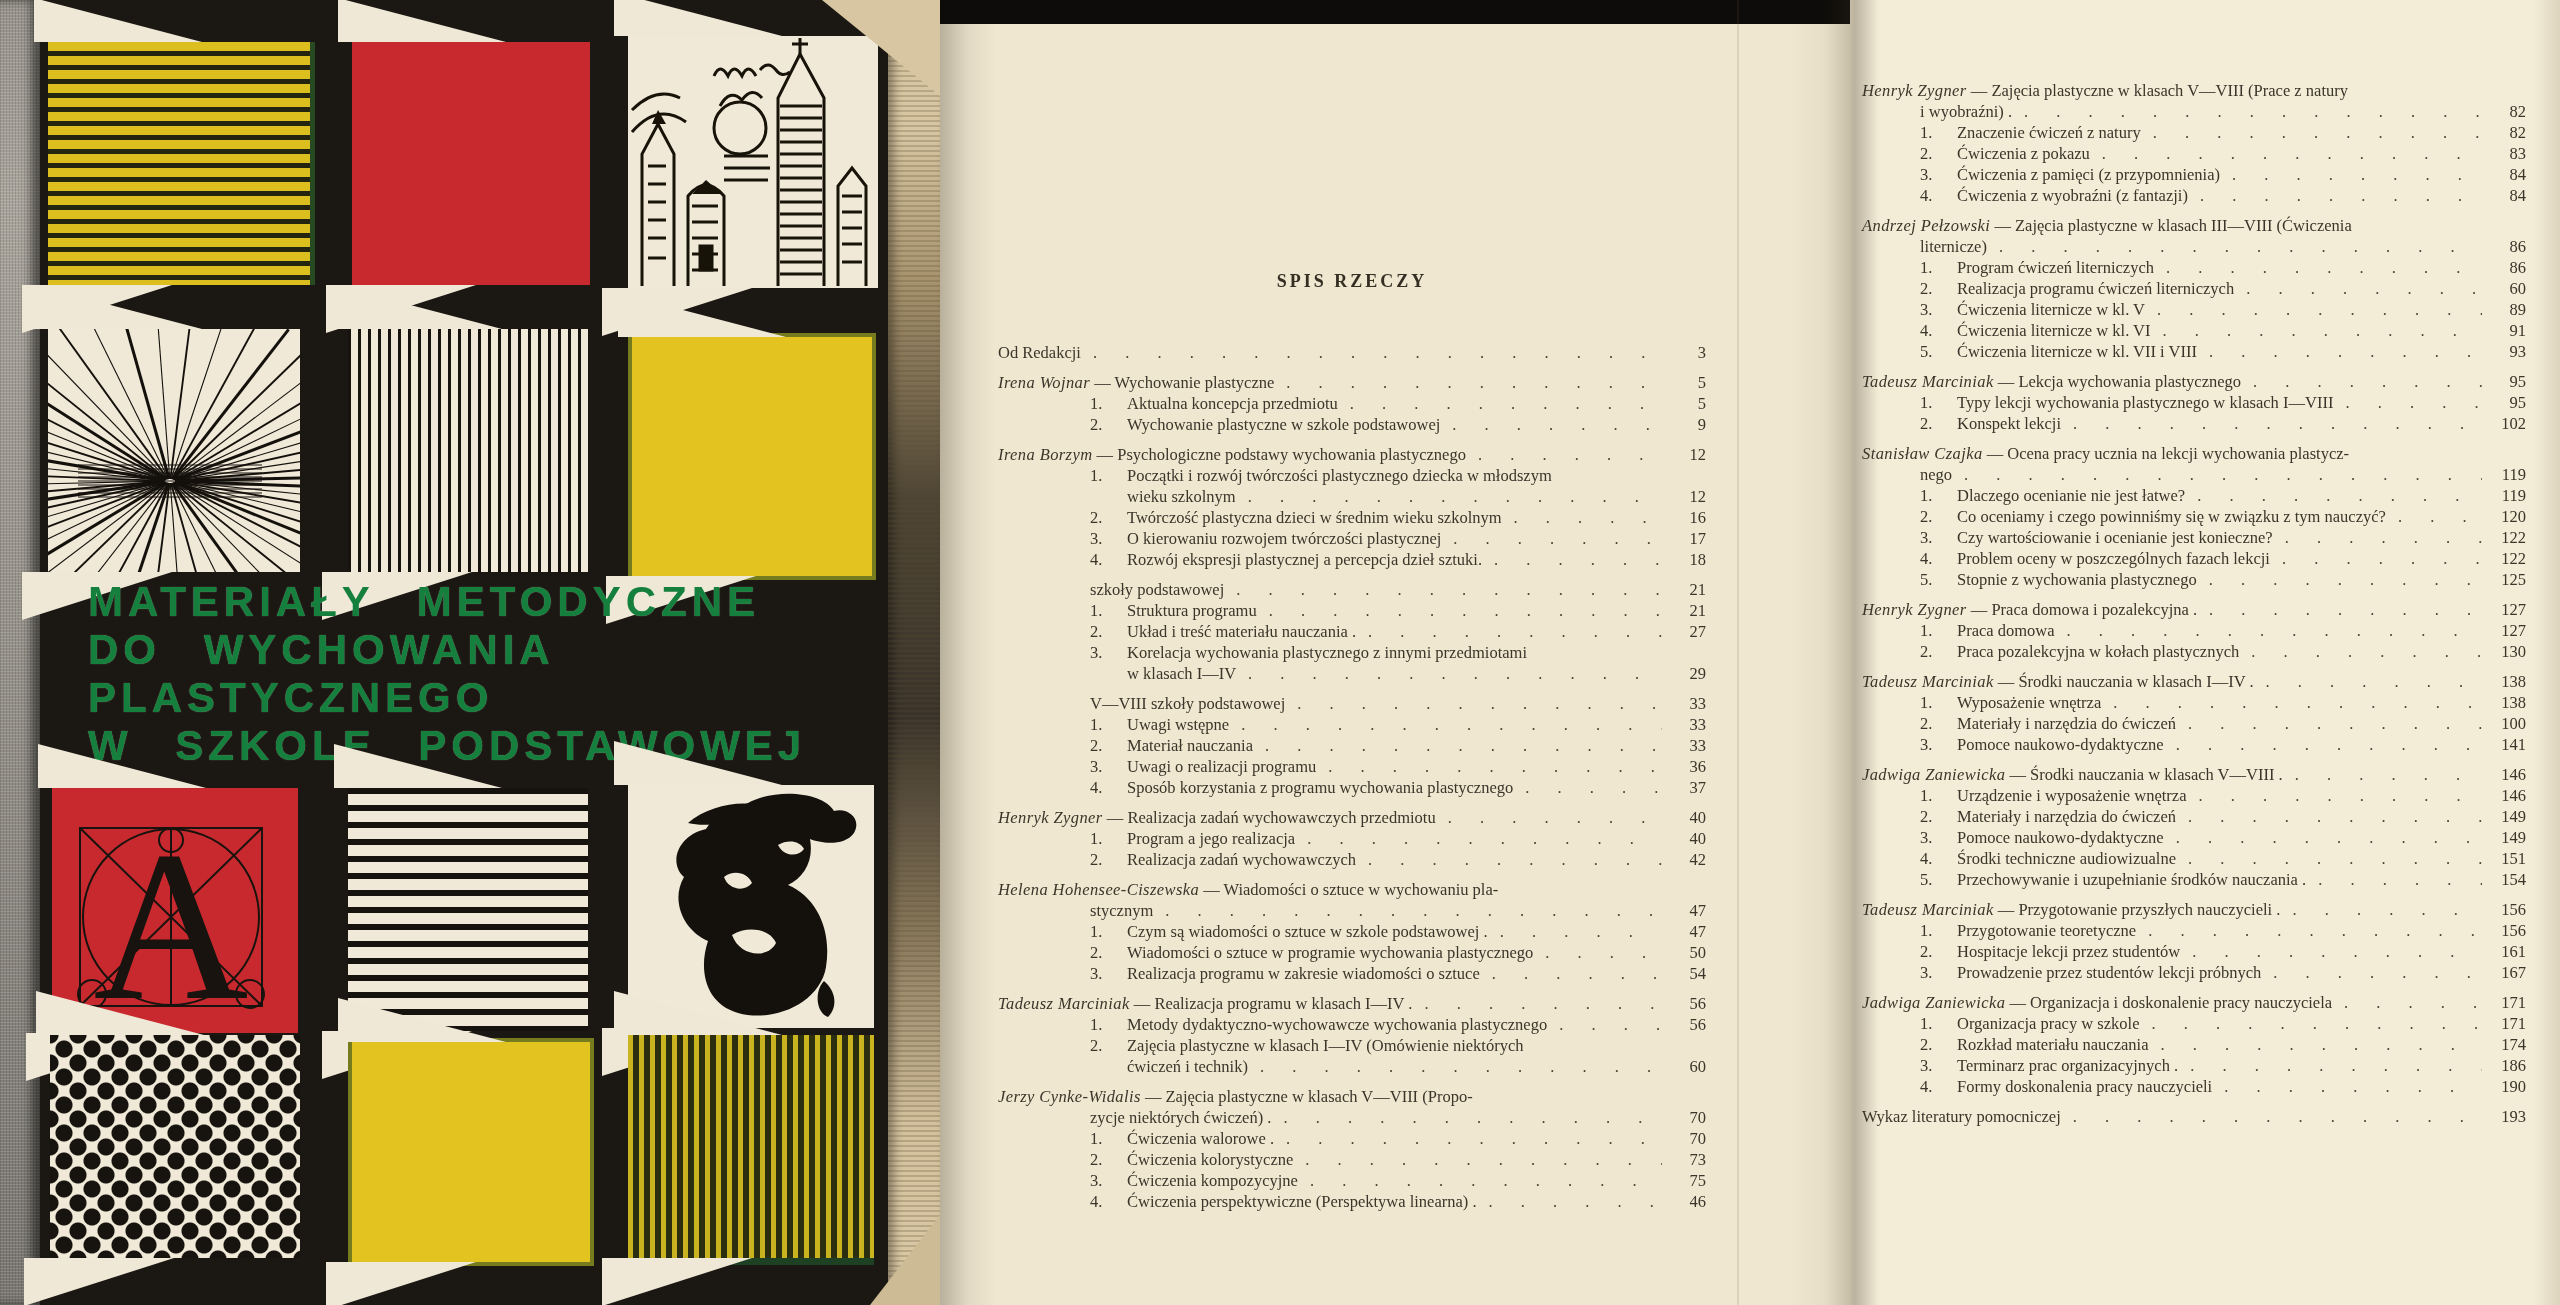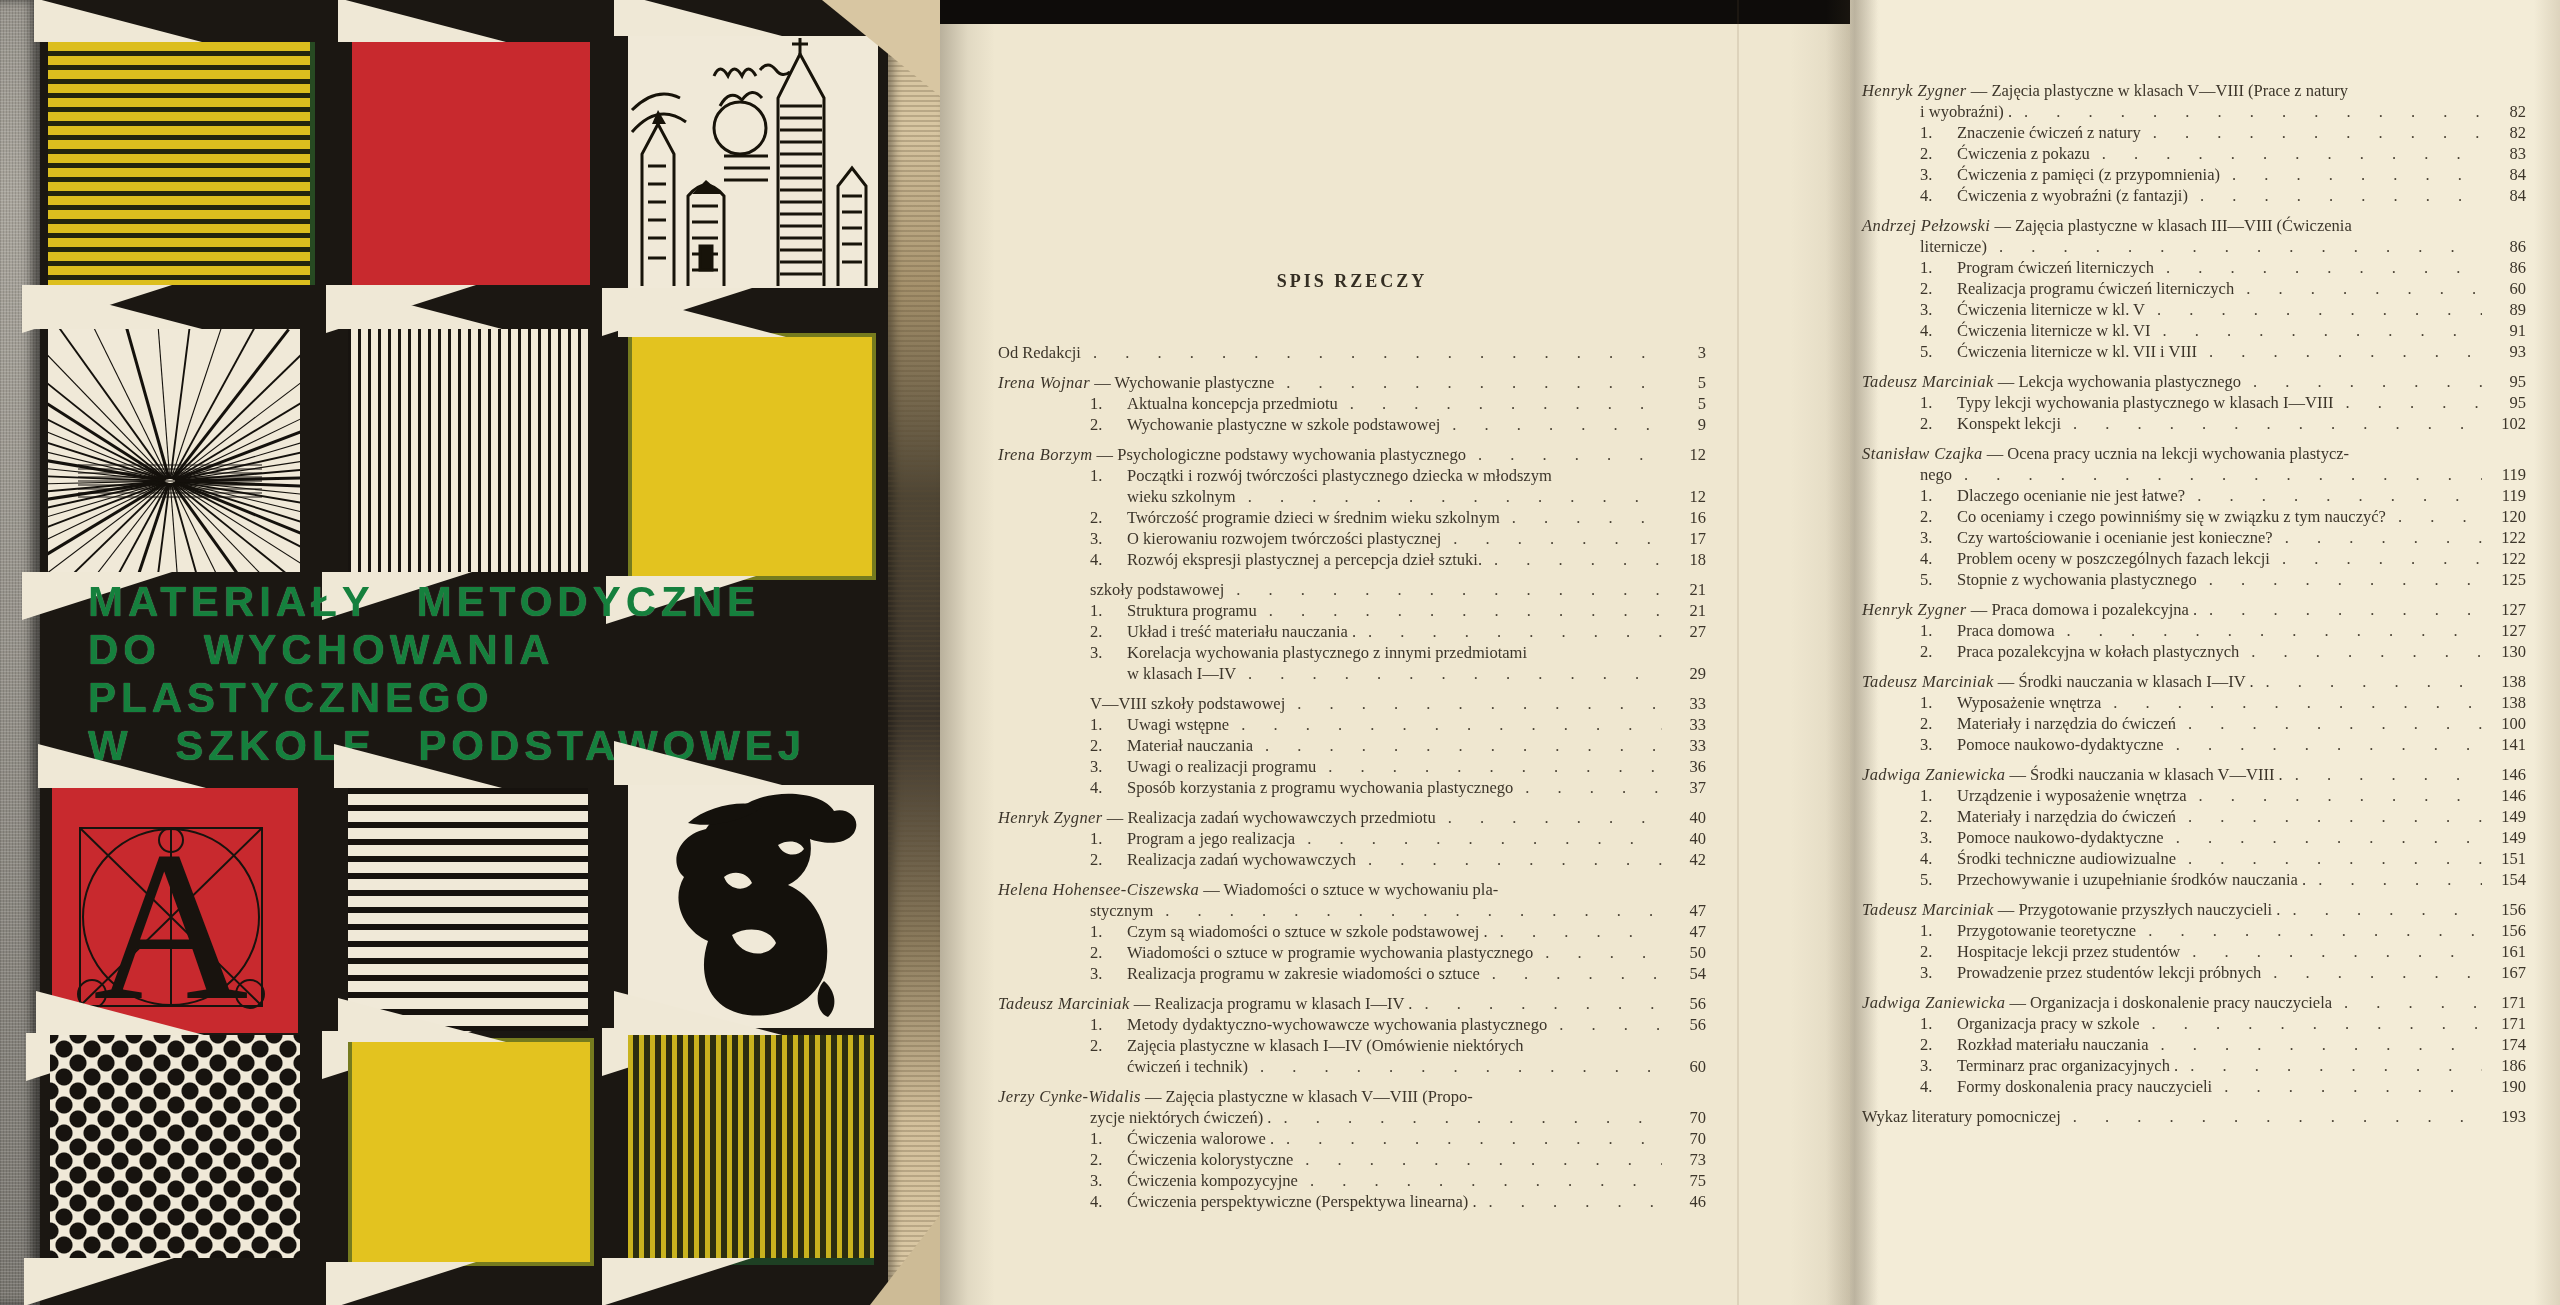--- a/index.html
+++ b/index.html
@@ -278,21 +278,21 @@
             </div>
             <div class="trow ind2">
               <span class="txt">wieku szkolnym</span>
               <span class="dots">. . . . . . . . . . . . . . . . . . . . . . . . . . . . . . . . . . . . . . . . . . . . . . . . . . . . . . . . . . . .</span>
               <span class="pg">12</span>
             </div>
           </div>
           <div class="toc-entry">
             <div class="trow ind1">
               <span class="num">2.</span>
-              <span class="txt">Twórczość programie dzieci w średnim wieku szkolnym</span>
+              <span class="txt">Twórczość plastyczna dzieci w średnim wieku szkolnym</span>
               <span class="dots">. . . . . . . . . . . . . . . . . . . . . . . . . . . . . . . . . . . . . . . . . . . . . . . . . . . . . . . . . . . .</span>
               <span class="pg">16</span>
             </div>
           </div>
           <div class="toc-entry">
             <div class="trow ind1">
               <span class="num">3.</span>
               <span class="txt">O kierowaniu rozwojem twórczości plastycznej</span>
               <span class="dots">. . . . . . . . . . . . . . . . . . . . . . . . . . . . . . . . . . . . . . . . . . . . . . . . . . . . . . . . . . . .</span>
               <span class="pg">17</span>

